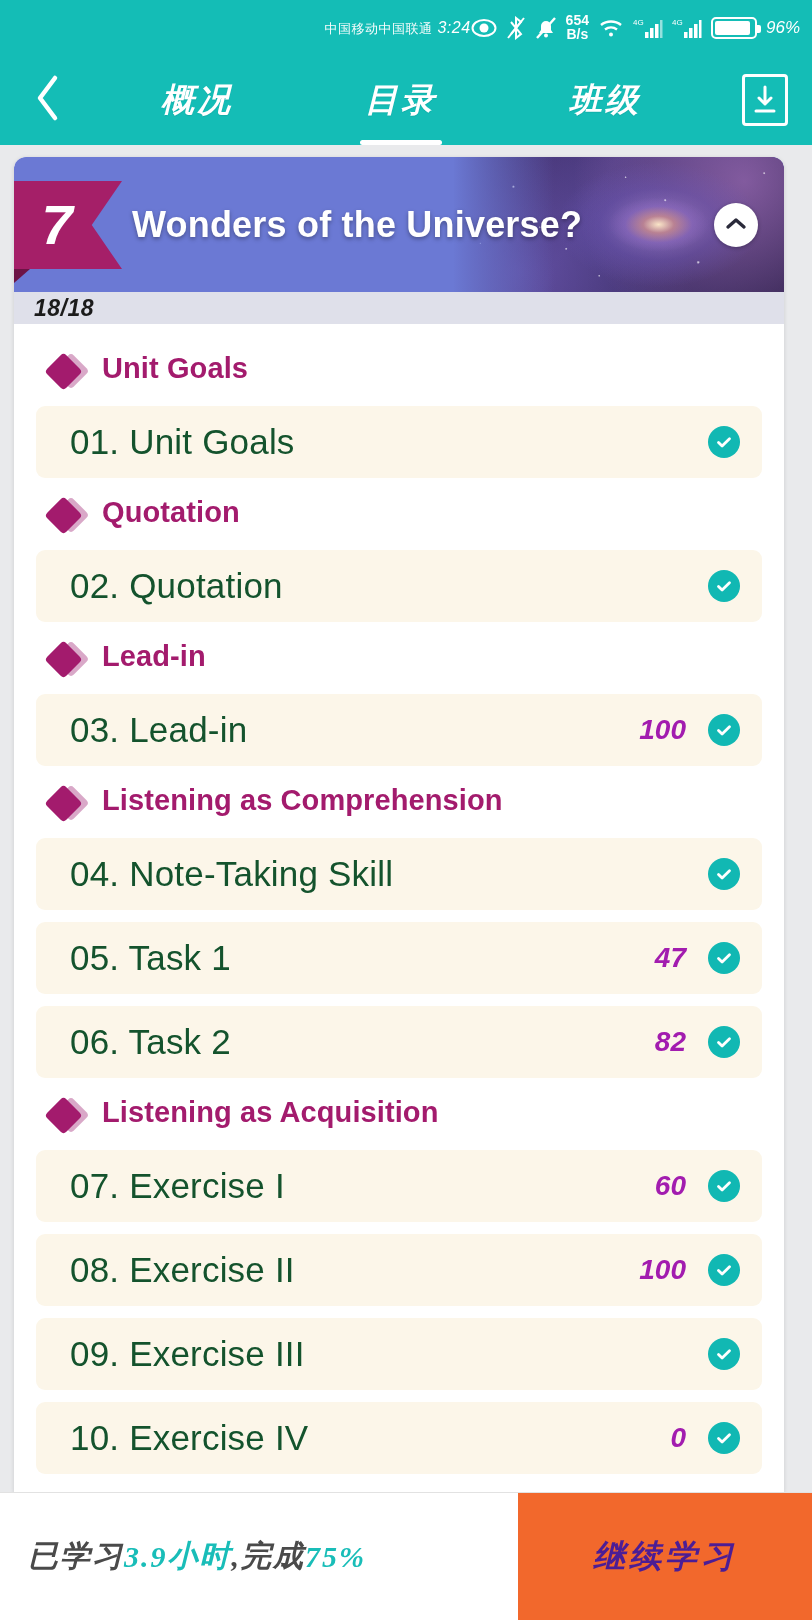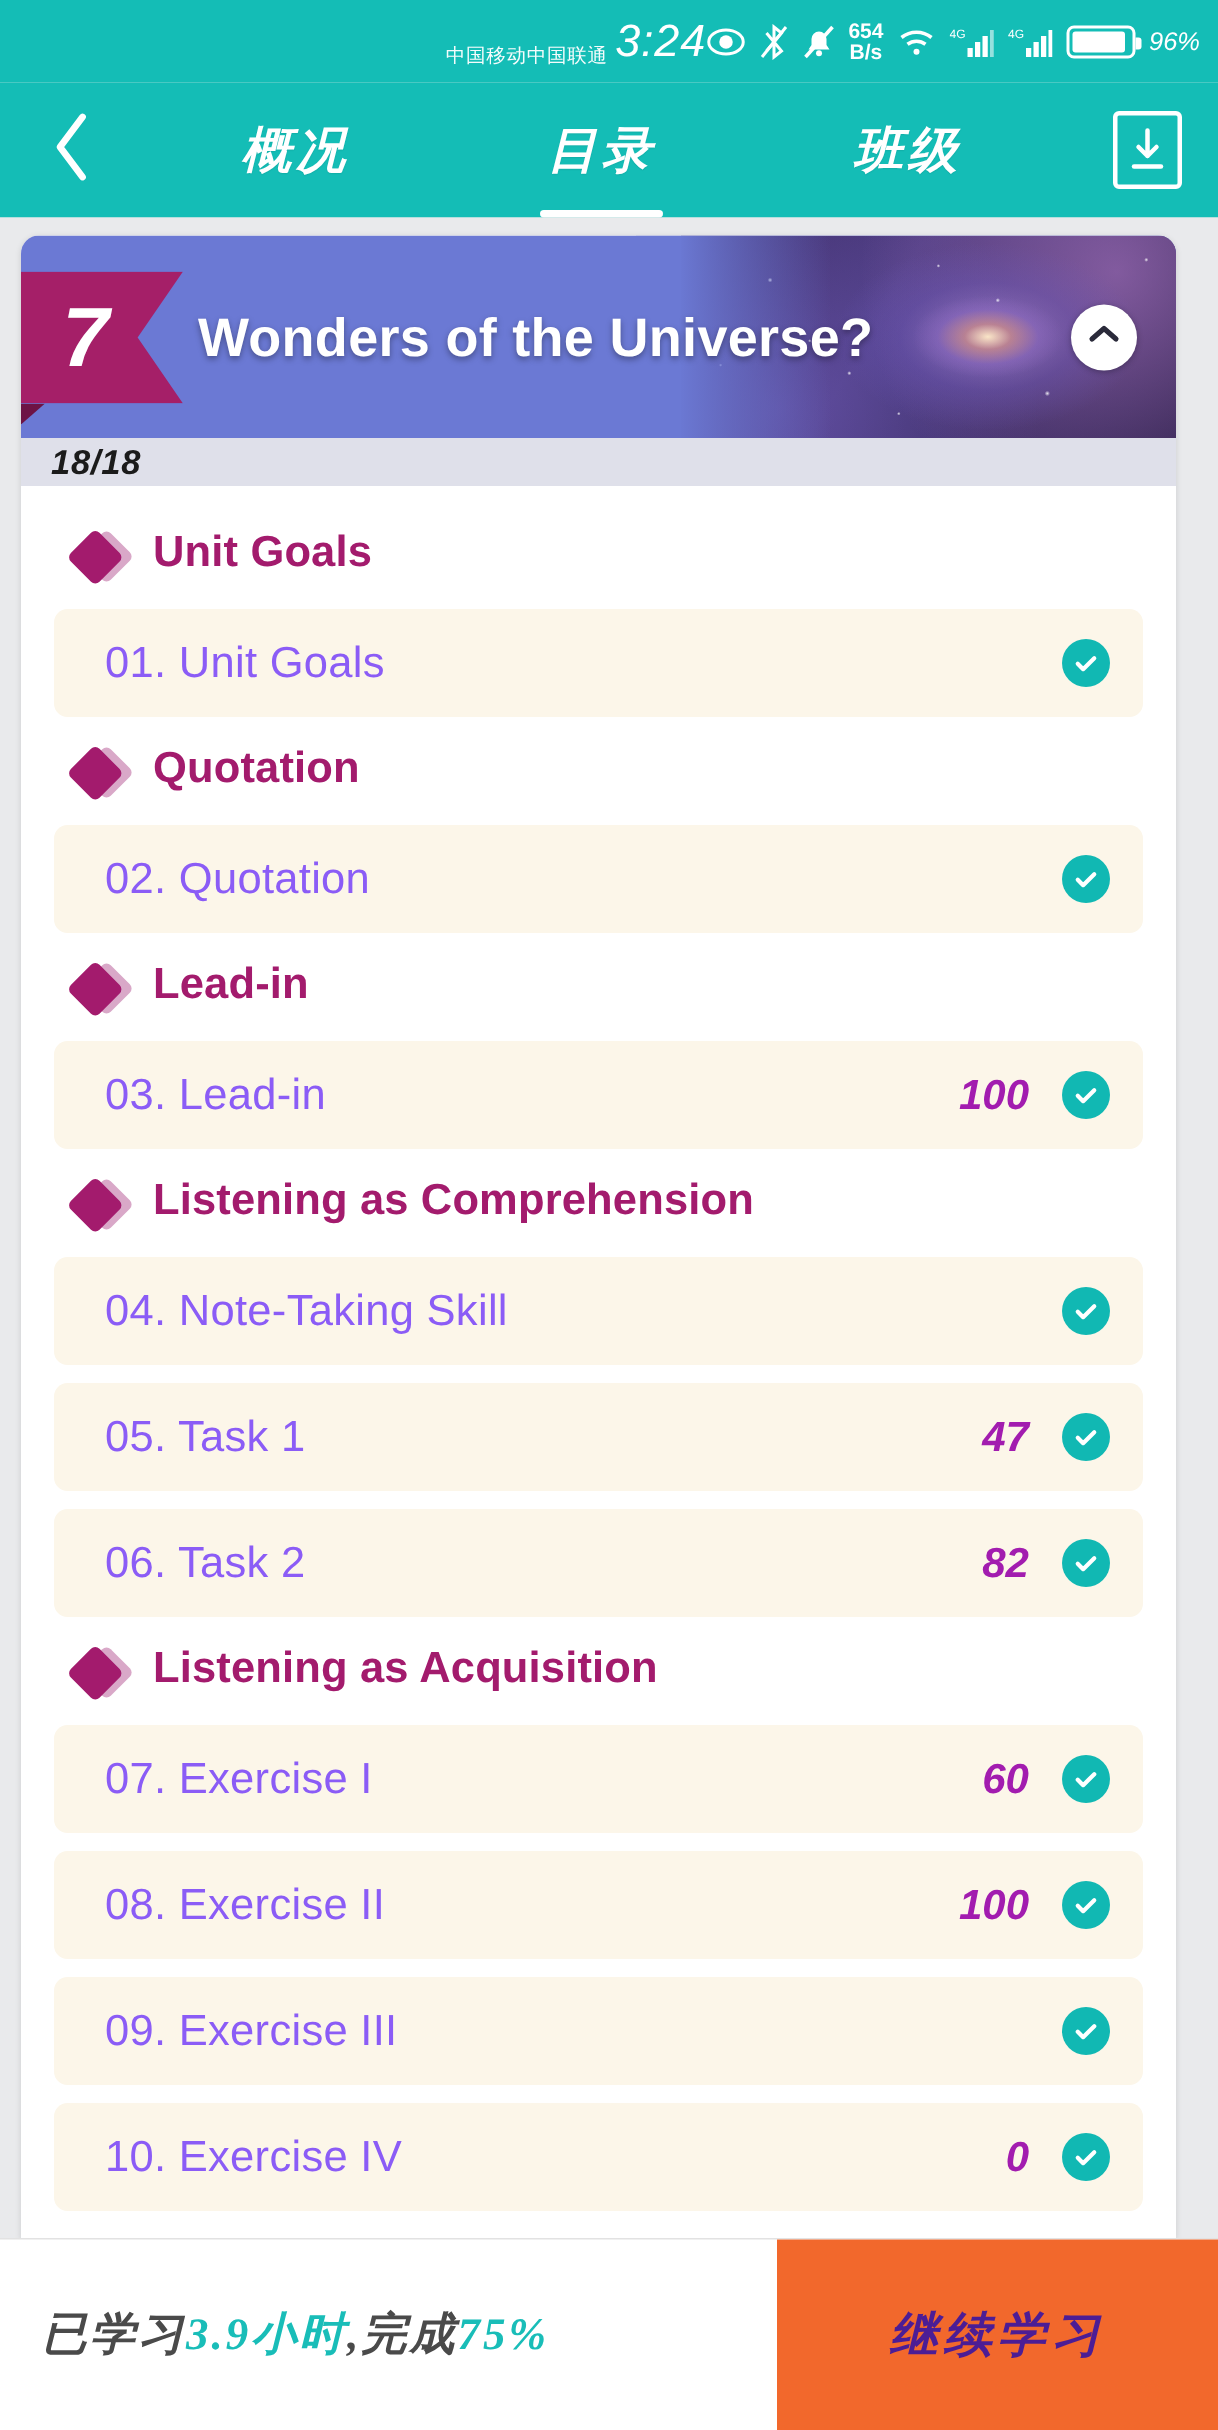--- a/index.html
+++ b/index.html
@@ -13,21 +13,21 @@
 
   
   .statusbar {
     position:relative; height:55px; background:#14bdb6;
     display:flex; align-items:center; color:#fff;
   }
   .sb-left { flex:1; }
   .sb-center { display:flex; align-items:flex-end; gap:5px; }
   .carriers { display:flex; flex-direction:row; line-height:1.08;
               font-size:13px; letter-spacing:.5px; opacity:.96; }
-  .clock { font-size:30px; font-style:italic; letter-spacing:.5px; }
+  .clock { font-size:16px; font-style:italic; letter-spacing:.5px; }
   .sb-right { flex:1; display:flex; align-items:center; justify-content:flex-end;
               gap:9px; padding-right:12px; }
   .netspeed { font-size:14px; line-height:.95; text-align:center; font-weight:700; }
   .icon-w { display:flex; align-items:center; }
   .batt {
     width:46px; height:22px; border:2.5px solid #fff; border-radius:5px;
     position:relative; display:flex; align-items:center; padding:2px;
   }
   .batt::after {
     content:""; position:absolute; right:-6px; top:6px;
@@ -146,21 +146,21 @@
   .diamond-icon .d2 {
     position:absolute; left:2px; top:6px; width:27px; height:27px;
     background:#a31b6d; transform:rotate(45deg); border-radius:4px;
   }
   .section-title { color:#a31b6d; font-size:29px; font-weight:700; letter-spacing:.1px; }
 
   .row {
     height:72px; background:#fcf6e9; border-radius:9px; margin-bottom:12px;
     display:flex; align-items:center; padding:0 22px 0 34px; cursor:pointer;
   }
-  .row-label { flex:1; color:#8b5cf6; font-size:29px; letter-spacing:.2px; }
+  .row-label { flex:1; color:#14532d; font-size:35px; letter-spacing:.2px; }
   .row-score {
     color:#a21caf; font-size:28px; font-style:italic; font-weight:700;
     margin-right:22px; min-width:10px; text-align:left;
   }
   .check {
     width:32px; height:32px; border-radius:50%; background:#11b8b3; flex:none;
     display:flex; align-items:center; justify-content:center;
   }
 
   

